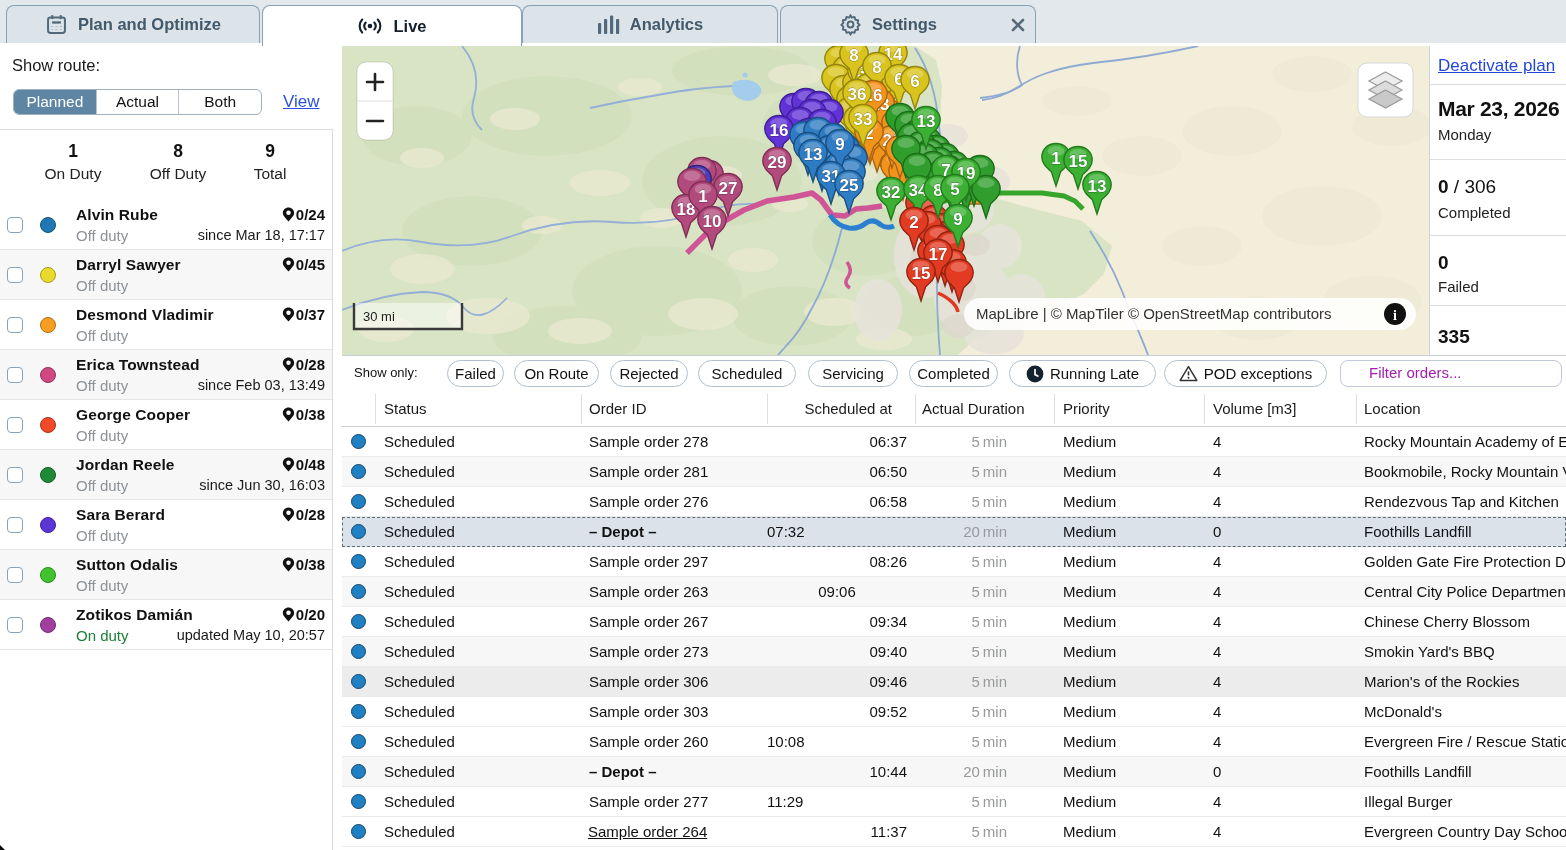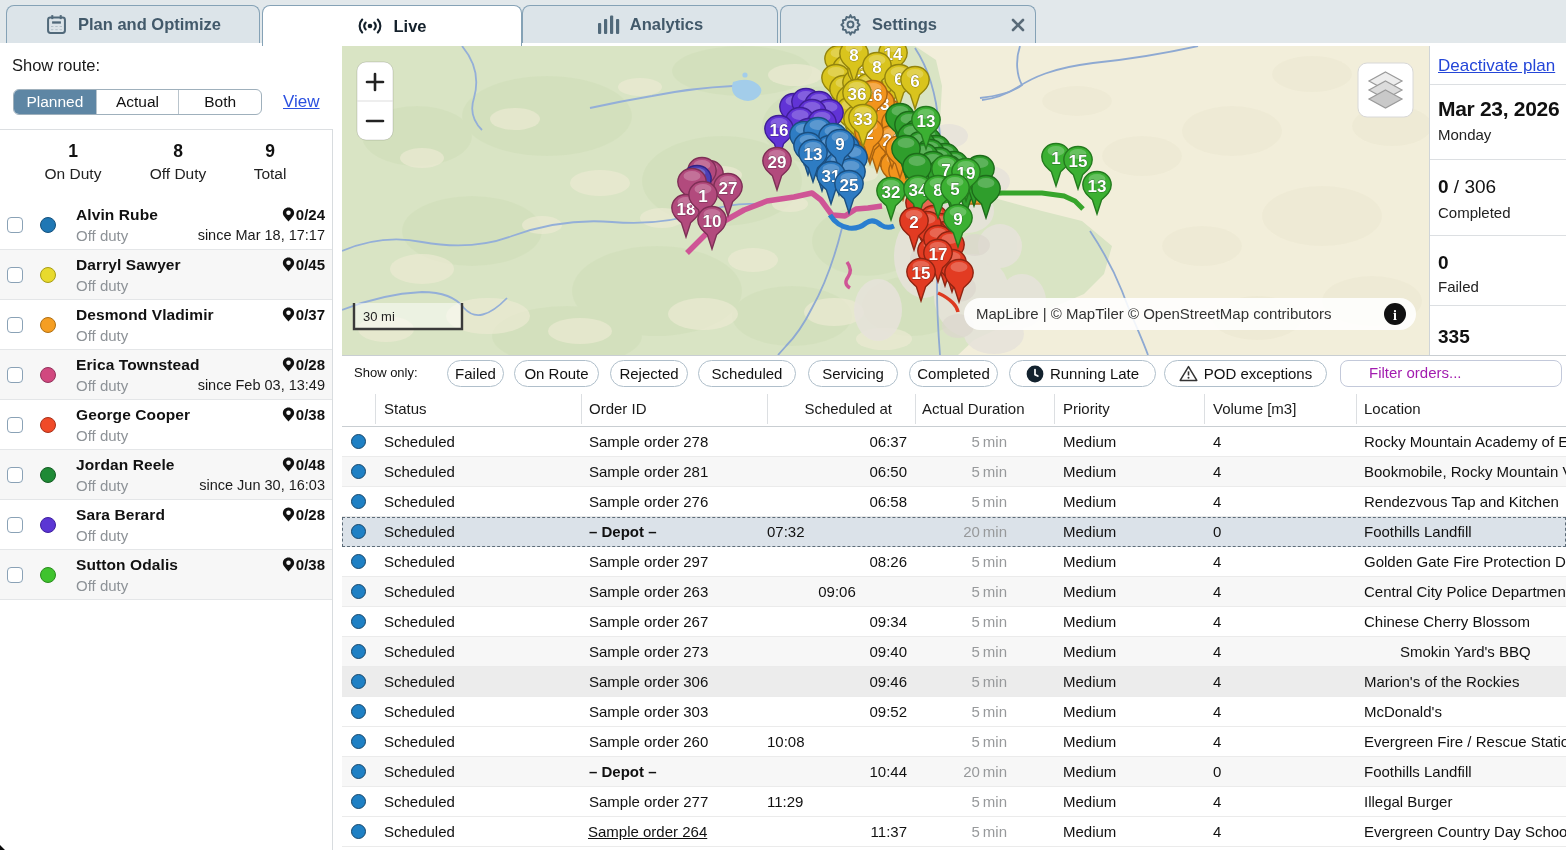--- a/index.html
+++ b/index.html
@@ -192,20 +192,30 @@
     </div>
     <div class="drow alt" style="top:504px">
       <div class="cb"></div>
       <div class="dot" style="background:#3fc32e;border:1.5px solid #2a8c1d"></div>
       <div class="dname">Sutton Odalis</div>
       <div class="dstat">Off duty</div>
       <div class="dcount"><svg width="13" height="15" viewBox="0 0 24 28" style="vertical-align:-2px;margin-right:1px">
           <path d="M12 1 C6 1 1.5 5.6 1.5 11.3 C1.5 16 5 19 12 27 C19 19 22.5 16 22.5 11.3 C22.5 5.6 18 1 12 1 Z M12 15 a4.2 4.2 0 1 1 0-8.4 a4.2 4.2 0 0 1 0 8.4 Z" fill="#111"></path>
         </svg>0/38</div>
     </div>
+    <div class="drow" style="top:554px">
+      <div class="cb"></div>
+      <div class="dot" style="background:#a23f9e;border:1.5px solid #71296e"></div>
+      <div class="dname">Zotikos Damián</div>
+      <div class="dstat don">On duty</div>
+      <div class="dcount"><svg width="13" height="15" viewBox="0 0 24 28" style="vertical-align:-2px;margin-right:1px">
+          <path d="M12 1 C6 1 1.5 5.6 1.5 11.3 C1.5 16 5 19 12 27 C19 19 22.5 16 22.5 11.3 C22.5 5.6 18 1 12 1 Z M12 15 a4.2 4.2 0 1 1 0-8.4 a4.2 4.2 0 0 1 0 8.4 Z" fill="#111"></path>
+        </svg>0/20</div>
+      <div class="dsince">updated May 10, 20:57</div>
+    </div>
     <div id="sideborder"></div>
   </div>
 <div class="abs" style="left:342px;top:46px;width:1087px;height:309px">
     <svg width="1087" height="309" viewBox="0 0 1087 309" style="display:block">
       <defs>
 <path id="pin" d="M0 -14.5 C8.3 -14.5 14.2 -8.5 14.2 -1.3 C14.2 5.2 10 9.2 4.6 13.8 L0 28 L-4.6 13.8 C-10 9.2 -14.2 5.2 -14.2 -1.3 C-14.2 -8.5 -8.3 -14.5 0 -14.5 Z"></path>
 <ellipse id="gloss" cx="0" cy="-7" rx="8.5" ry="5" opacity="0.22" fill="#fff"></ellipse>
 </defs>
       <rect x="0" y="0" width="1087" height="309" fill="#d9e4c4"></rect>
       <g fill="#cfdeb8" opacity="0.5">
@@ -988,21 +998,21 @@
       <div class="tc" style="left:1022px">Chinese Cherry Blossom</div>
     </div>
     <div class="tr alt" style="top:246px">
       <div class="circ"></div>
       <div class="tc" style="left:42px">Scheduled</div>
       <div class="tc" style="left:247px;">Sample order 273</div>
       <div class="tc" style="left:425px;width:140px;text-align:right">09:40</div>
       <div class="tc gray" style="left:540px;width:125px;text-align:right">5 min</div>
       <div class="tc" style="left:721px">Medium</div>
       <div class="tc" style="left:871px">4</div>
-      <div class="tc" style="left:1058px">Smokin Yard's BBQ</div>
+      <div class="tc" style="left:1022px">Smokin Yard's BBQ</div>
     </div>
     <div class="tr hov" style="top:276px">
       <div class="circ"></div>
       <div class="tc" style="left:42px">Scheduled</div>
       <div class="tc" style="left:247px;">Sample order 306</div>
       <div class="tc" style="left:425px;width:140px;text-align:right">09:46</div>
       <div class="tc gray" style="left:540px;width:125px;text-align:right">5 min</div>
       <div class="tc" style="left:721px">Medium</div>
       <div class="tc" style="left:871px">4</div>
       <div class="tc" style="left:1022px">Marion's of the Rockies</div>

